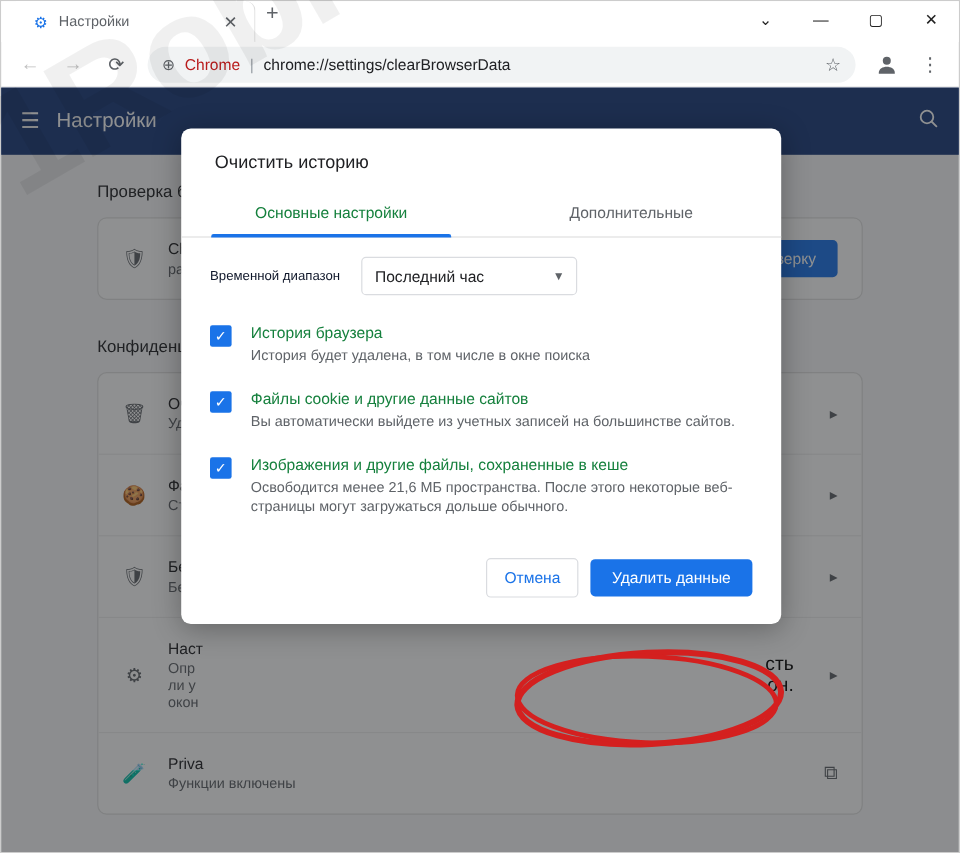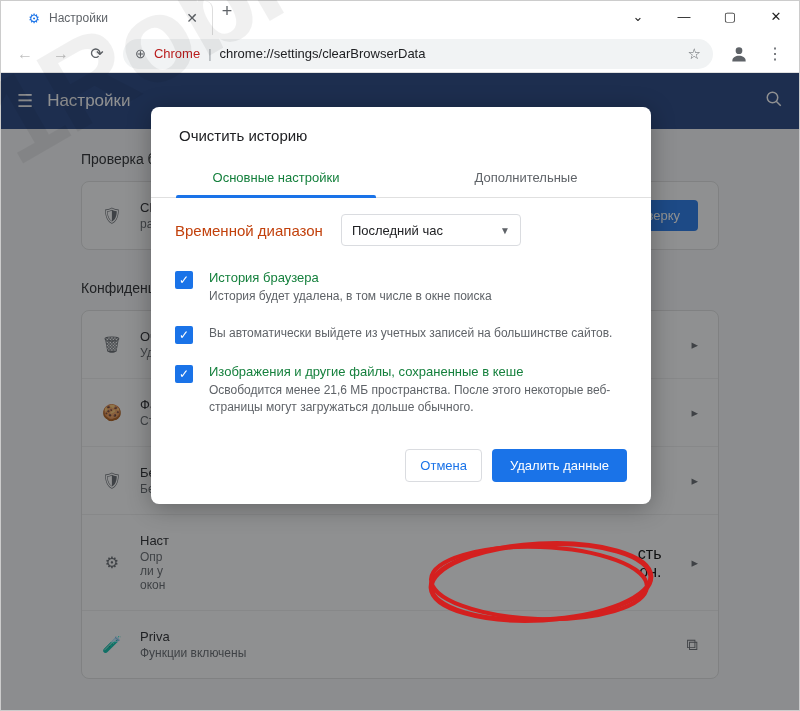--- a/index.html
+++ b/index.html
@@ -46,28 +46,28 @@
   .overlay { position: absolute; inset: 0; background: rgba(32,33,36,0.5); z-index: 5; }
 
   .dialog { position: absolute; left: 150px; top: 106px; width: 500px; background: #fff; border-radius: 8px; box-shadow: 0 4px 24px rgba(0,0,0,0.3); z-index: 10; }
   .dialog-title { font-size: 15px; color: #202124; padding: 20px 28px 14px; }
   .dialog-tabs { display: flex; border-bottom: 1px solid #e0e0e0; }
   .dialog-tab { flex: 1; text-align: center; padding: 12px 0; font-size: 13px; color: #5f6368; cursor: pointer; position: relative; }
   .dialog-tab.active { color: #15803d; font-weight: 500; }
   .dialog-tab.active::after { content: ""; position: absolute; left: 10%; right: 10%; bottom: -1px; height: 3px; background: #1a73e8; border-radius: 2px 2px 0 0; }
   .dialog-body { padding: 16px 24px 4px; }
   .range-row { display: flex; align-items: center; gap: 18px; margin-bottom: 14px; }
-  .range-label { font-size: 15px; color: #c2410c; }
+  .range-label { font-size: 11px; color: #0f172a; }
   .select { flex: 1; max-width: 180px; height: 32px; border: 1px solid #dadce0; border-radius: 4px; display: flex; align-items: center; padding: 0 10px; font-size: 13px; color: #202124; cursor: pointer; justify-content: space-between; }
   .select .tri { color: #5f6368; font-size: 10px; }
   .check-item { display: flex; align-items: flex-start; gap: 16px; padding: 10px 0; }
   .checkbox { width: 18px; height: 18px; background: #1a73e8; border-radius: 2px; display: flex; align-items: center; justify-content: center; color: #fff; font-size: 12px; cursor: pointer; flex-shrink: 0; margin-top: 1px; }
   .check-text .ct-title { font-size: 13px; color: #15803d; margin-bottom: 3px; }
   .check-text .ct-sub { font-size: 12px; color: #5f6368; line-height: 1.4; }
-  .dialog-actions { display: flex; justify-content: flex-end; gap: 10px; padding: 20px 24px 22px; }
+  .dialog-actions { display: flex; justify-content: flex-end; gap: 10px; padding: 20px 24px 22px; align-items: center; }
 
   .highlight-ellipse { position: absolute; left: 420px; top: 536px; width: 240px; height: 90px; z-index: 20; pointer-events: none; }
   .watermark { position: absolute; left: -40px; top: 70px; font-size: 120px; color: rgba(0,0,0,0.06); font-weight: 700; transform: rotate(-30deg); transform-origin: left top; z-index: 30; pointer-events: none; white-space: nowrap; letter-spacing: -4px; }
 </style>
 </head>
 <body>
 
 <div class="window">
 
   <div class="titlebar">
@@ -199,20 +199,21 @@
       <div class="check-item">
         <div class="checkbox">✓</div>
         <div class="check-text">
           <div class="ct-title">История браузера</div>
           <div class="ct-sub">История будет удалена, в том числе в окне поиска</div>
         </div>
       </div>
       <div class="check-item">
         <div class="checkbox">✓</div>
         <div class="check-text">
+          <div class="ct-title">Файлы cookie и другие данные сайтов</div>
           <div class="ct-sub">Вы автоматически выйдете из учетных записей на большинстве сайтов.</div>
         </div>
       </div>
       <div class="check-item">
         <div class="checkbox">✓</div>
         <div class="check-text">
           <div class="ct-title">Изображения и другие файлы, сохраненные в кеше</div>
           <div class="ct-sub">Освободится менее 21,6 МБ пространства. После этого некоторые веб-страницы могут загружаться дольше обычного.</div>
         </div>
       </div>

